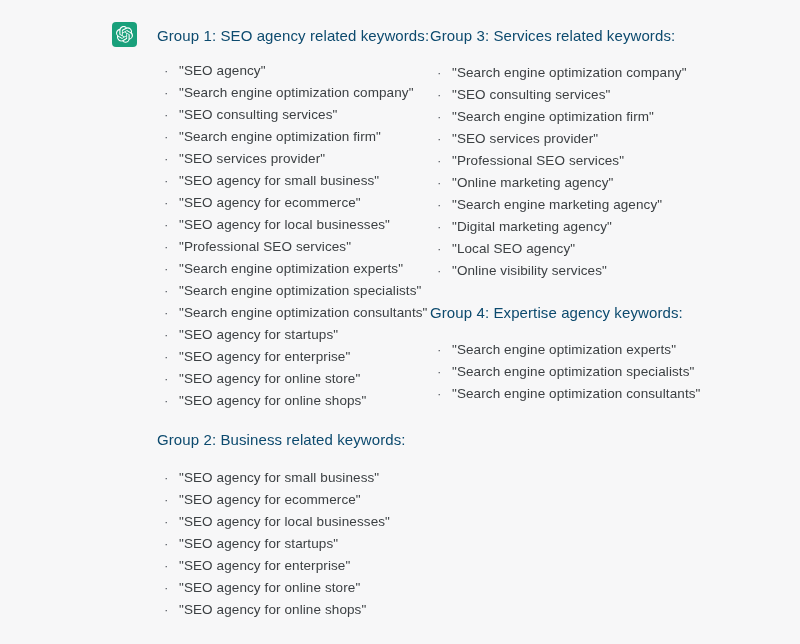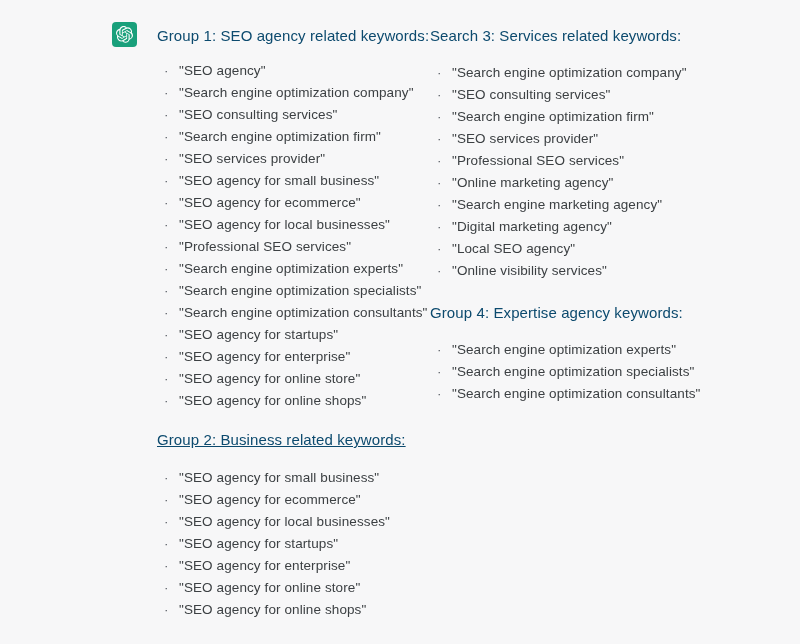--- a/index.html
+++ b/index.html
@@ -90,21 +90,21 @@
     left: 7px;
     top: 0;
     line-height: 22px;
     font-size: 13.5px;
     color: #5a5e66;
   }
 
   
   .col-left .g1-heading { position: absolute; left: 0; top: 27px; }
   .col-left .g1-list    { position: absolute; left: 0; top: 60px; }
-  .col-left .g2-heading { position: absolute; left: 0; top: 431px; text-decoration: underline; }
+  .col-left .g2-heading { position: absolute; left: 0; top: 431px; }
   .col-left .g2-list    { position: absolute; left: 0; top: 467px; }
 
   
   .col-right .g3-heading { position: absolute; left: 0; top: 27px; }
   .col-right .g3-list    { position: absolute; left: 0; top: 62px; }
   .col-right .g4-heading { position: absolute; left: 0; top: 304px; }
   .col-right .g4-list    { position: absolute; left: 0; top: 339px; }
 </style>
 </head>
 <body>
@@ -151,21 +151,21 @@
         <li><span class="bullet">·</span><span>"SEO agency for startups"</span></li>
         <li><span class="bullet">·</span><span>"SEO agency for enterprise"</span></li>
         <li><span class="bullet">·</span><span>"SEO agency for online store"</span></li>
         <li><span class="bullet">·</span><span>"SEO agency for online shops"</span></li>
       </ul>
 
     </div>
 
     <div class="col col-right">
 
-      <div class="group-heading g3-heading">Search 3: Services related keywords:</div>
+      <div class="group-heading g3-heading">Group 3: Services related keywords:</div>
 
       <ul class="kw-list g3-list">
         <li><span class="bullet">·</span><span>"Search engine optimization company"</span></li>
         <li><span class="bullet">·</span><span>"SEO consulting services"</span></li>
         <li><span class="bullet">·</span><span>"Search engine optimization firm"</span></li>
         <li><span class="bullet">·</span><span>"SEO services provider"</span></li>
         <li><span class="bullet">·</span><span>"Professional SEO services"</span></li>
         <li><span class="bullet">·</span><span>"Online marketing agency"</span></li>
         <li><span class="bullet">·</span><span>"Search engine marketing agency"</span></li>
         <li><span class="bullet">·</span><span>"Digital marketing agency"</span></li>

